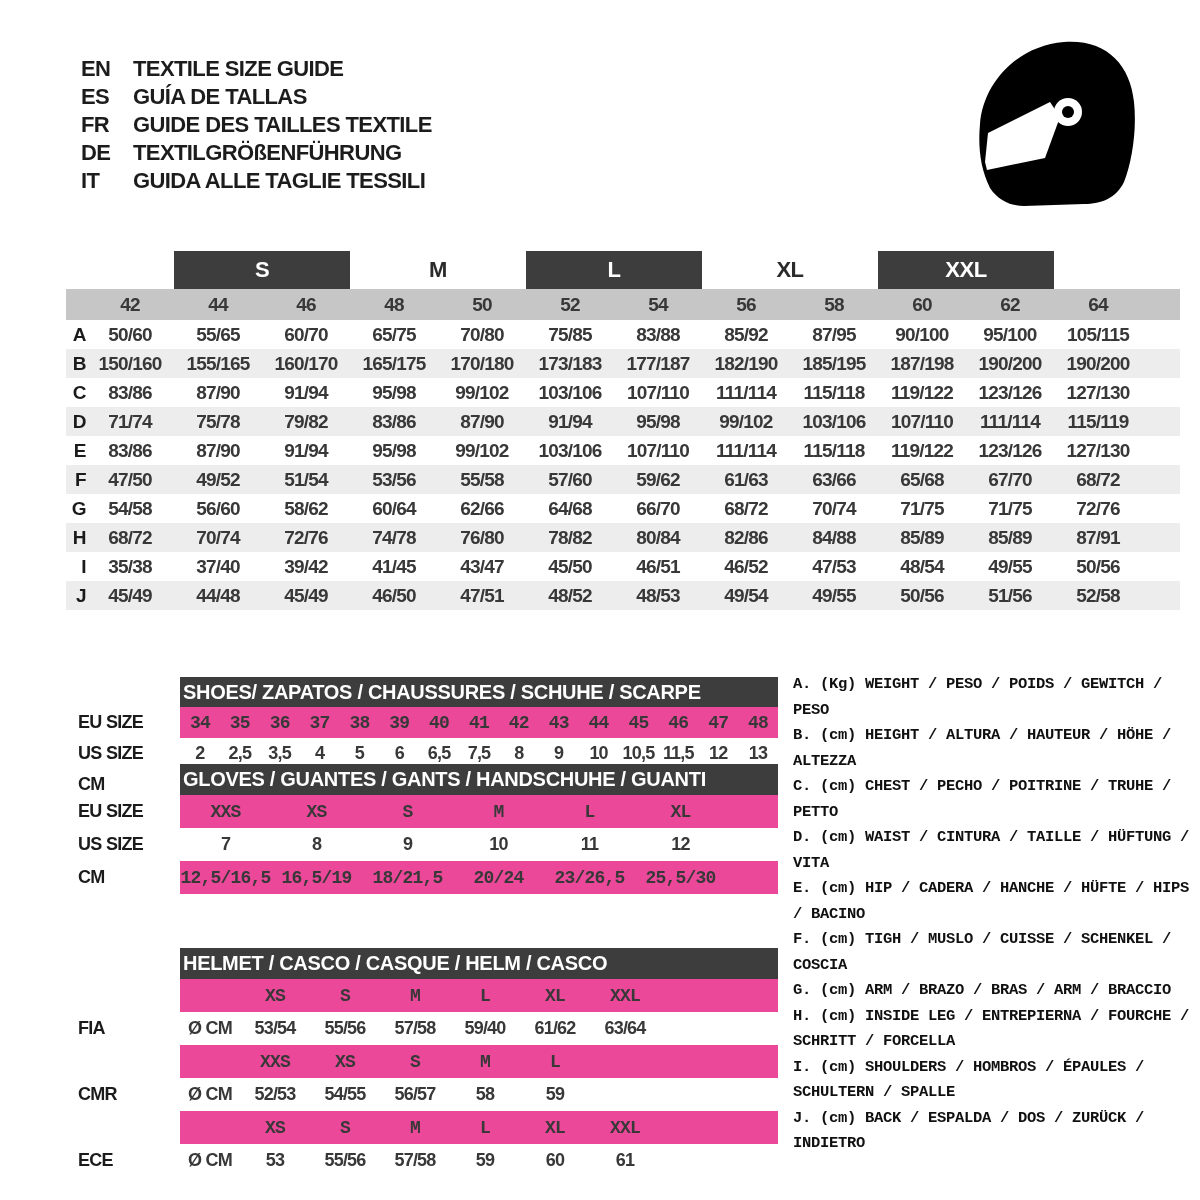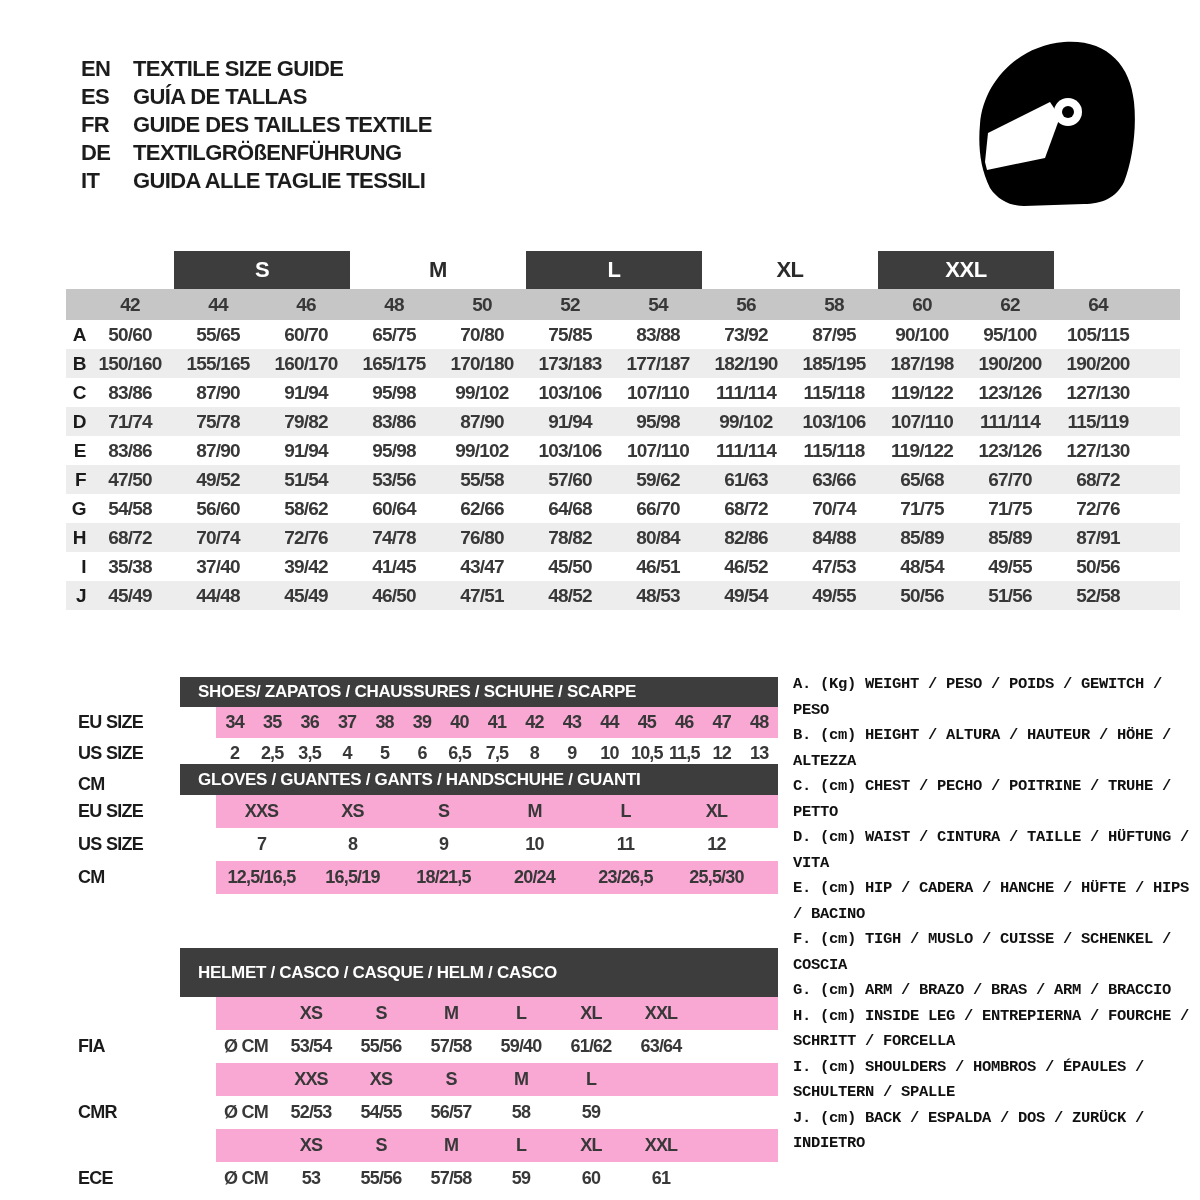--- a/index.html
+++ b/index.html
@@ -21,33 +21,33 @@
   .band{display:flex;align-items:center;justify-content:center;font-weight:bold;font-size:22px;letter-spacing:-0.5px;color:#2b2b2b;}
   .band.boxed{background:#3d3d3d;color:#fff;}
   .num-row{height:31px;background:#c6c6c6;}
   .data-row{height:29px;}
   .data-row.stripe{background:#ededed;}
   .mrow .c{text-align:center;font-weight:bold;font-size:19px;letter-spacing:-0.8px;color:#383838;white-space:nowrap;}
   .row-letter{text-align:right;font-weight:bold;font-size:19px;letter-spacing:-0.5px;color:#1b1b1b;}
 
   
   .sub{position:absolute;left:66px;width:712px;}
-  .bar{margin-left:114px;background:#3d3d3d;color:#fff;display:flex;align-items:center;padding-left:18px;box-sizing:border-box;font-weight:bold;font-size:17px;letter-spacing:-0.3px;white-space:nowrap;}
-  .srow{display:flex;gap:36px;}
+  .bar{margin-left:114px;background:#3d3d3d;color:#fff;display:flex;align-items:center;padding-left:3px;box-sizing:border-box;font-weight:bold;font-size:20px;letter-spacing:-0.3px;white-space:nowrap;}
+  .srow{display:flex;}
   .rlabel{width:114px;flex:0 0 114px;display:flex;align-items:center;font-weight:bold;font-size:18px;letter-spacing:-0.7px;color:#1b1b1b;padding-left:12px;box-sizing:border-box;}
   .cells{flex:1;display:grid;align-items:center;}
-  .cells.gray{background:#f9a8d4;}
+  .cells.gray{background:#ec4899;font-family:Liberation Mono, monospace;}
   .cells .c{text-align:center;font-weight:bold;font-size:18px;letter-spacing:-0.8px;color:#383838;white-space:nowrap;}
   .shoes .bar{height:30px;}
   .shoes .srow{height:31px;}
   .shoes .cells{grid-template-columns:repeat(15,1fr);}
   .gloves .bar{height:31px;}
   .gloves .srow{height:33px;}
   .gloves .cells{grid-template-columns:repeat(6,91px) 1fr;}
-  .helmet-tbl .bar{height:49px;}
+  .helmet-tbl .bar{height:31px;}
   .helmet-tbl .srow{height:33px;}
   .helmet-tbl .cells{grid-template-columns:60px repeat(6,70px) 1fr;}
 
   
   .legend{position:absolute;left:793px;top:672px;width:406px;font-family:Liberation Mono, monospace;}
   .legend-item{font-weight:bold;font-size:15.5px;line-height:25.5px;letter-spacing:-0.3px;color:#101010;}
 </style>
 </head>
 <body>
 
@@ -110,21 +110,21 @@
       </div>
       <div class="mrow data-row">
         <span class="row-letter">A</span>
         <span class="c">50/60</span>
         <span class="c">55/65</span>
         <span class="c">60/70</span>
         <span class="c">65/75</span>
         <span class="c">70/80</span>
         <span class="c">75/85</span>
         <span class="c">83/88</span>
-        <span class="c">73/92</span>
+        <span class="c">85/92</span>
         <span class="c">87/95</span>
         <span class="c">90/100</span>
         <span class="c">95/100</span>
         <span class="c">105/115</span>
       </div>
       <div class="mrow data-row stripe">
         <span class="row-letter">B</span>
         <span class="c">150/160</span>
         <span class="c">155/165</span>
         <span class="c">160/170</span>

